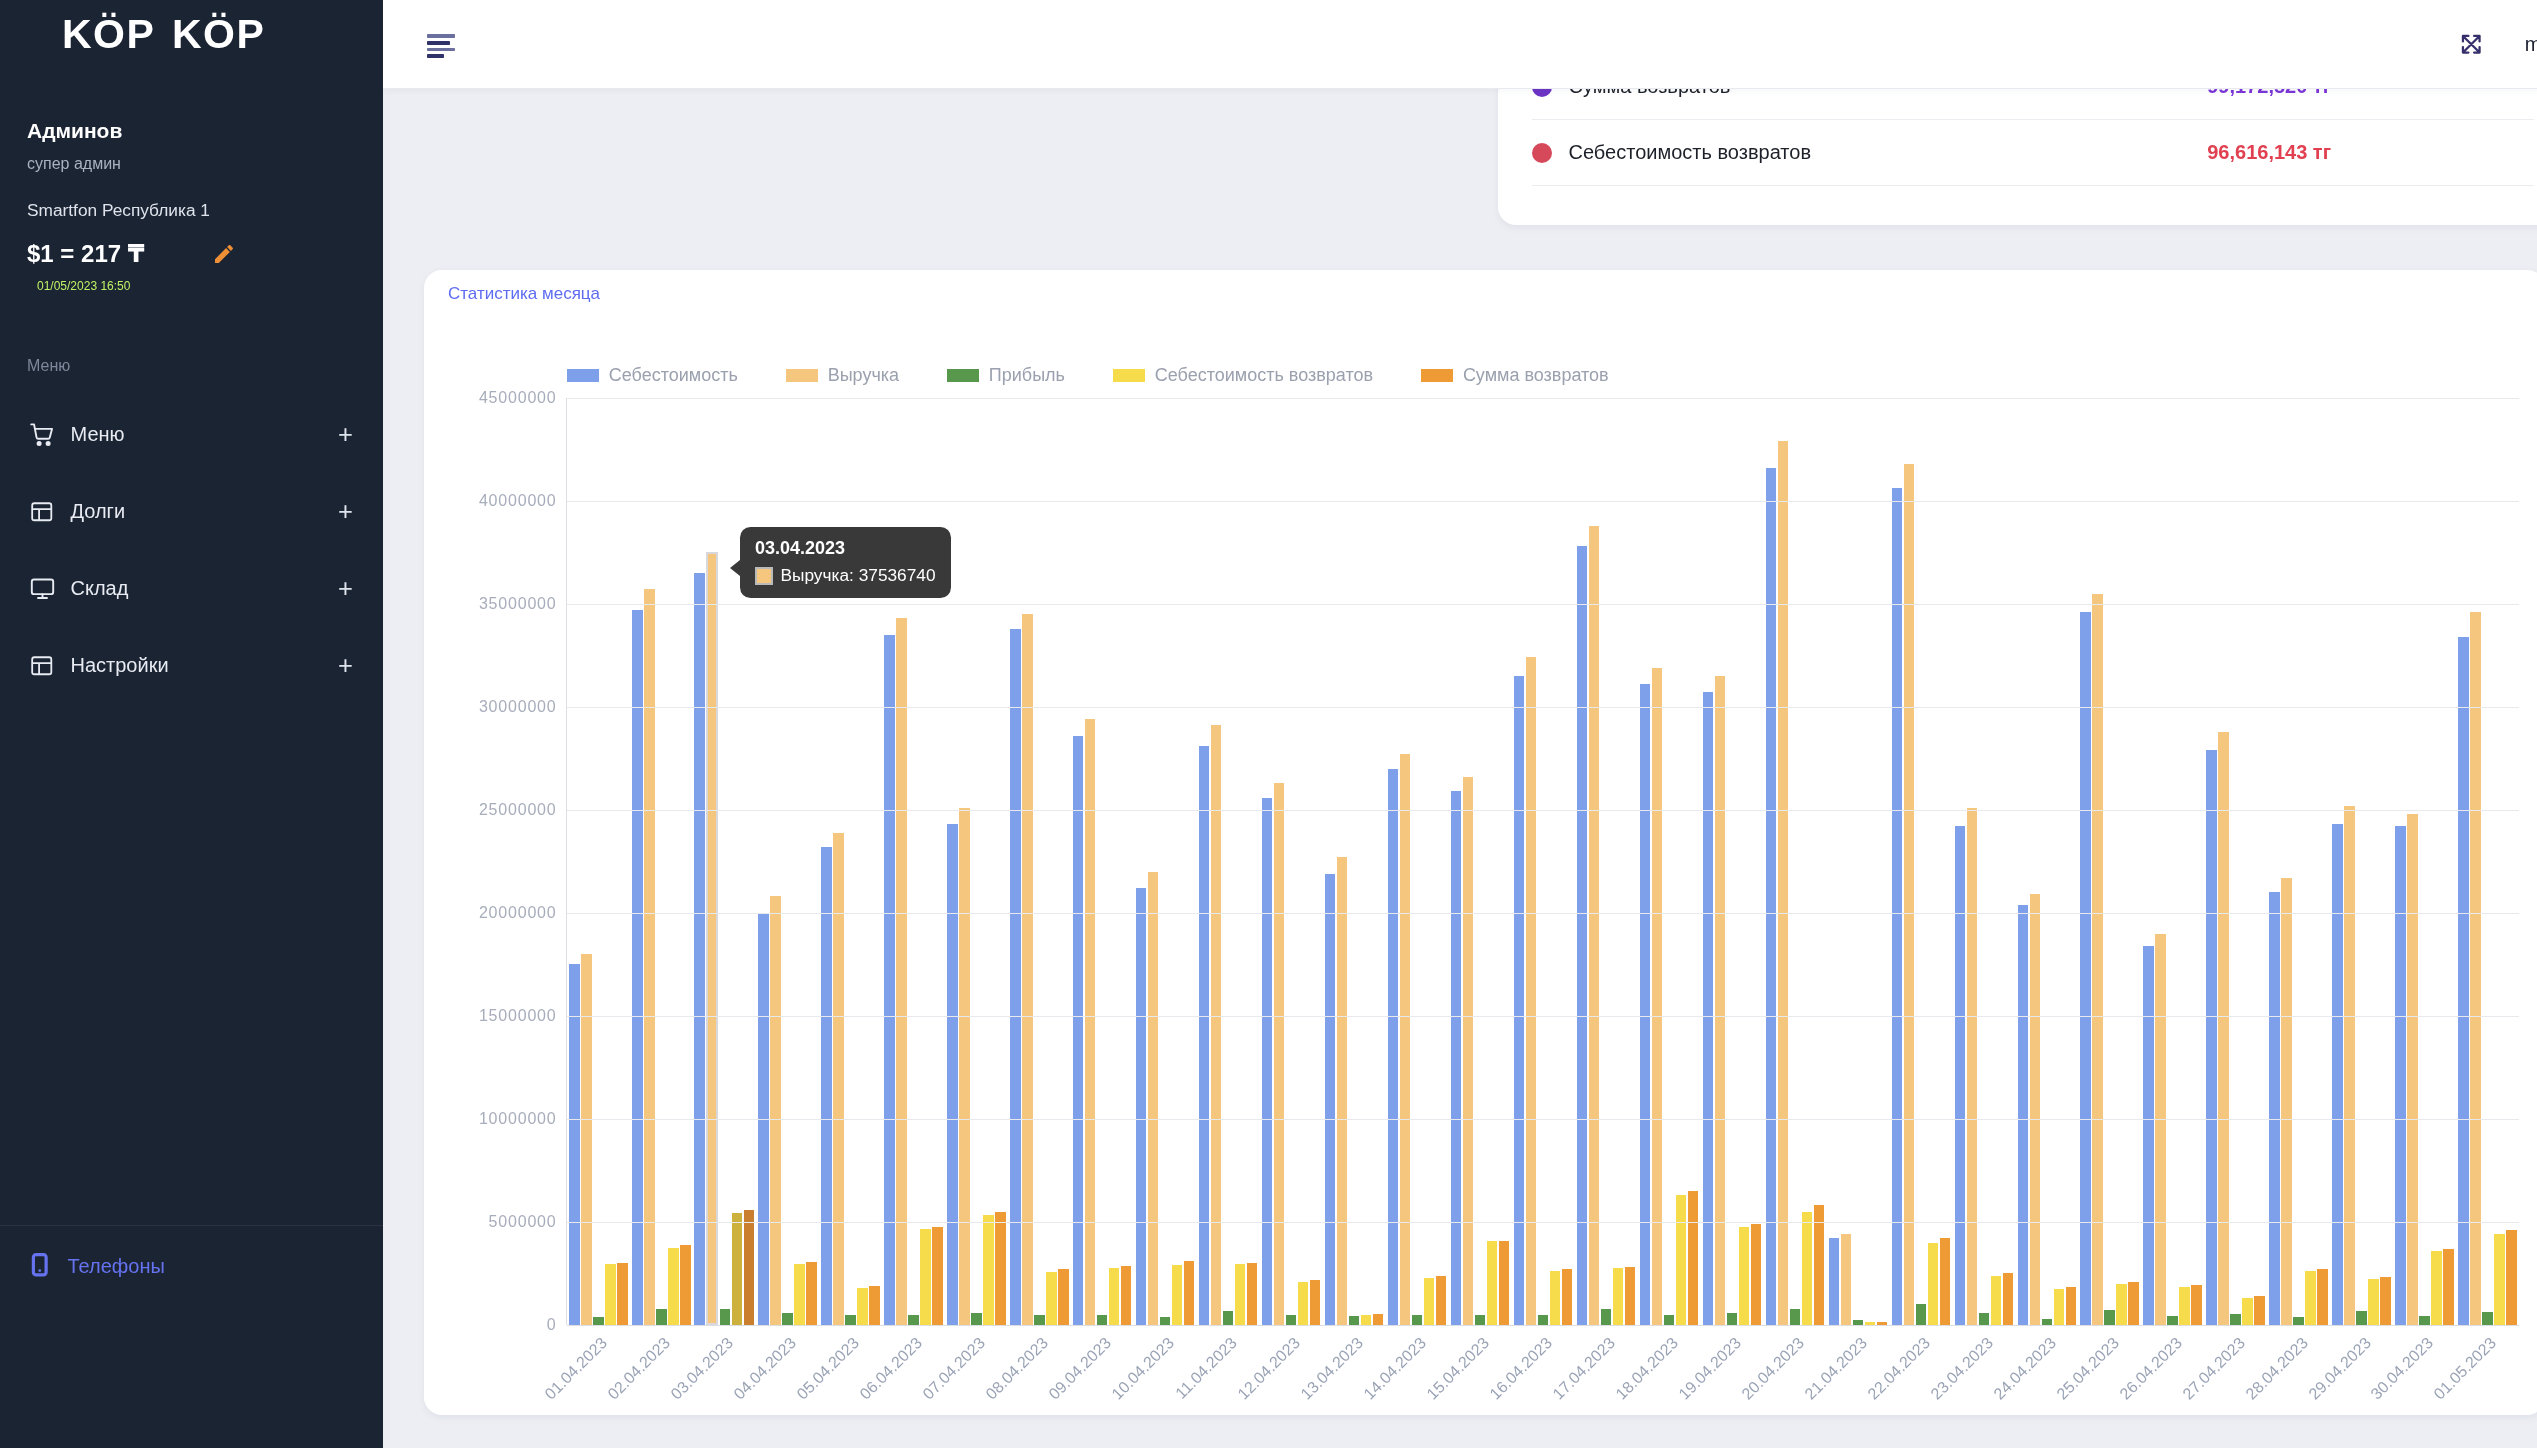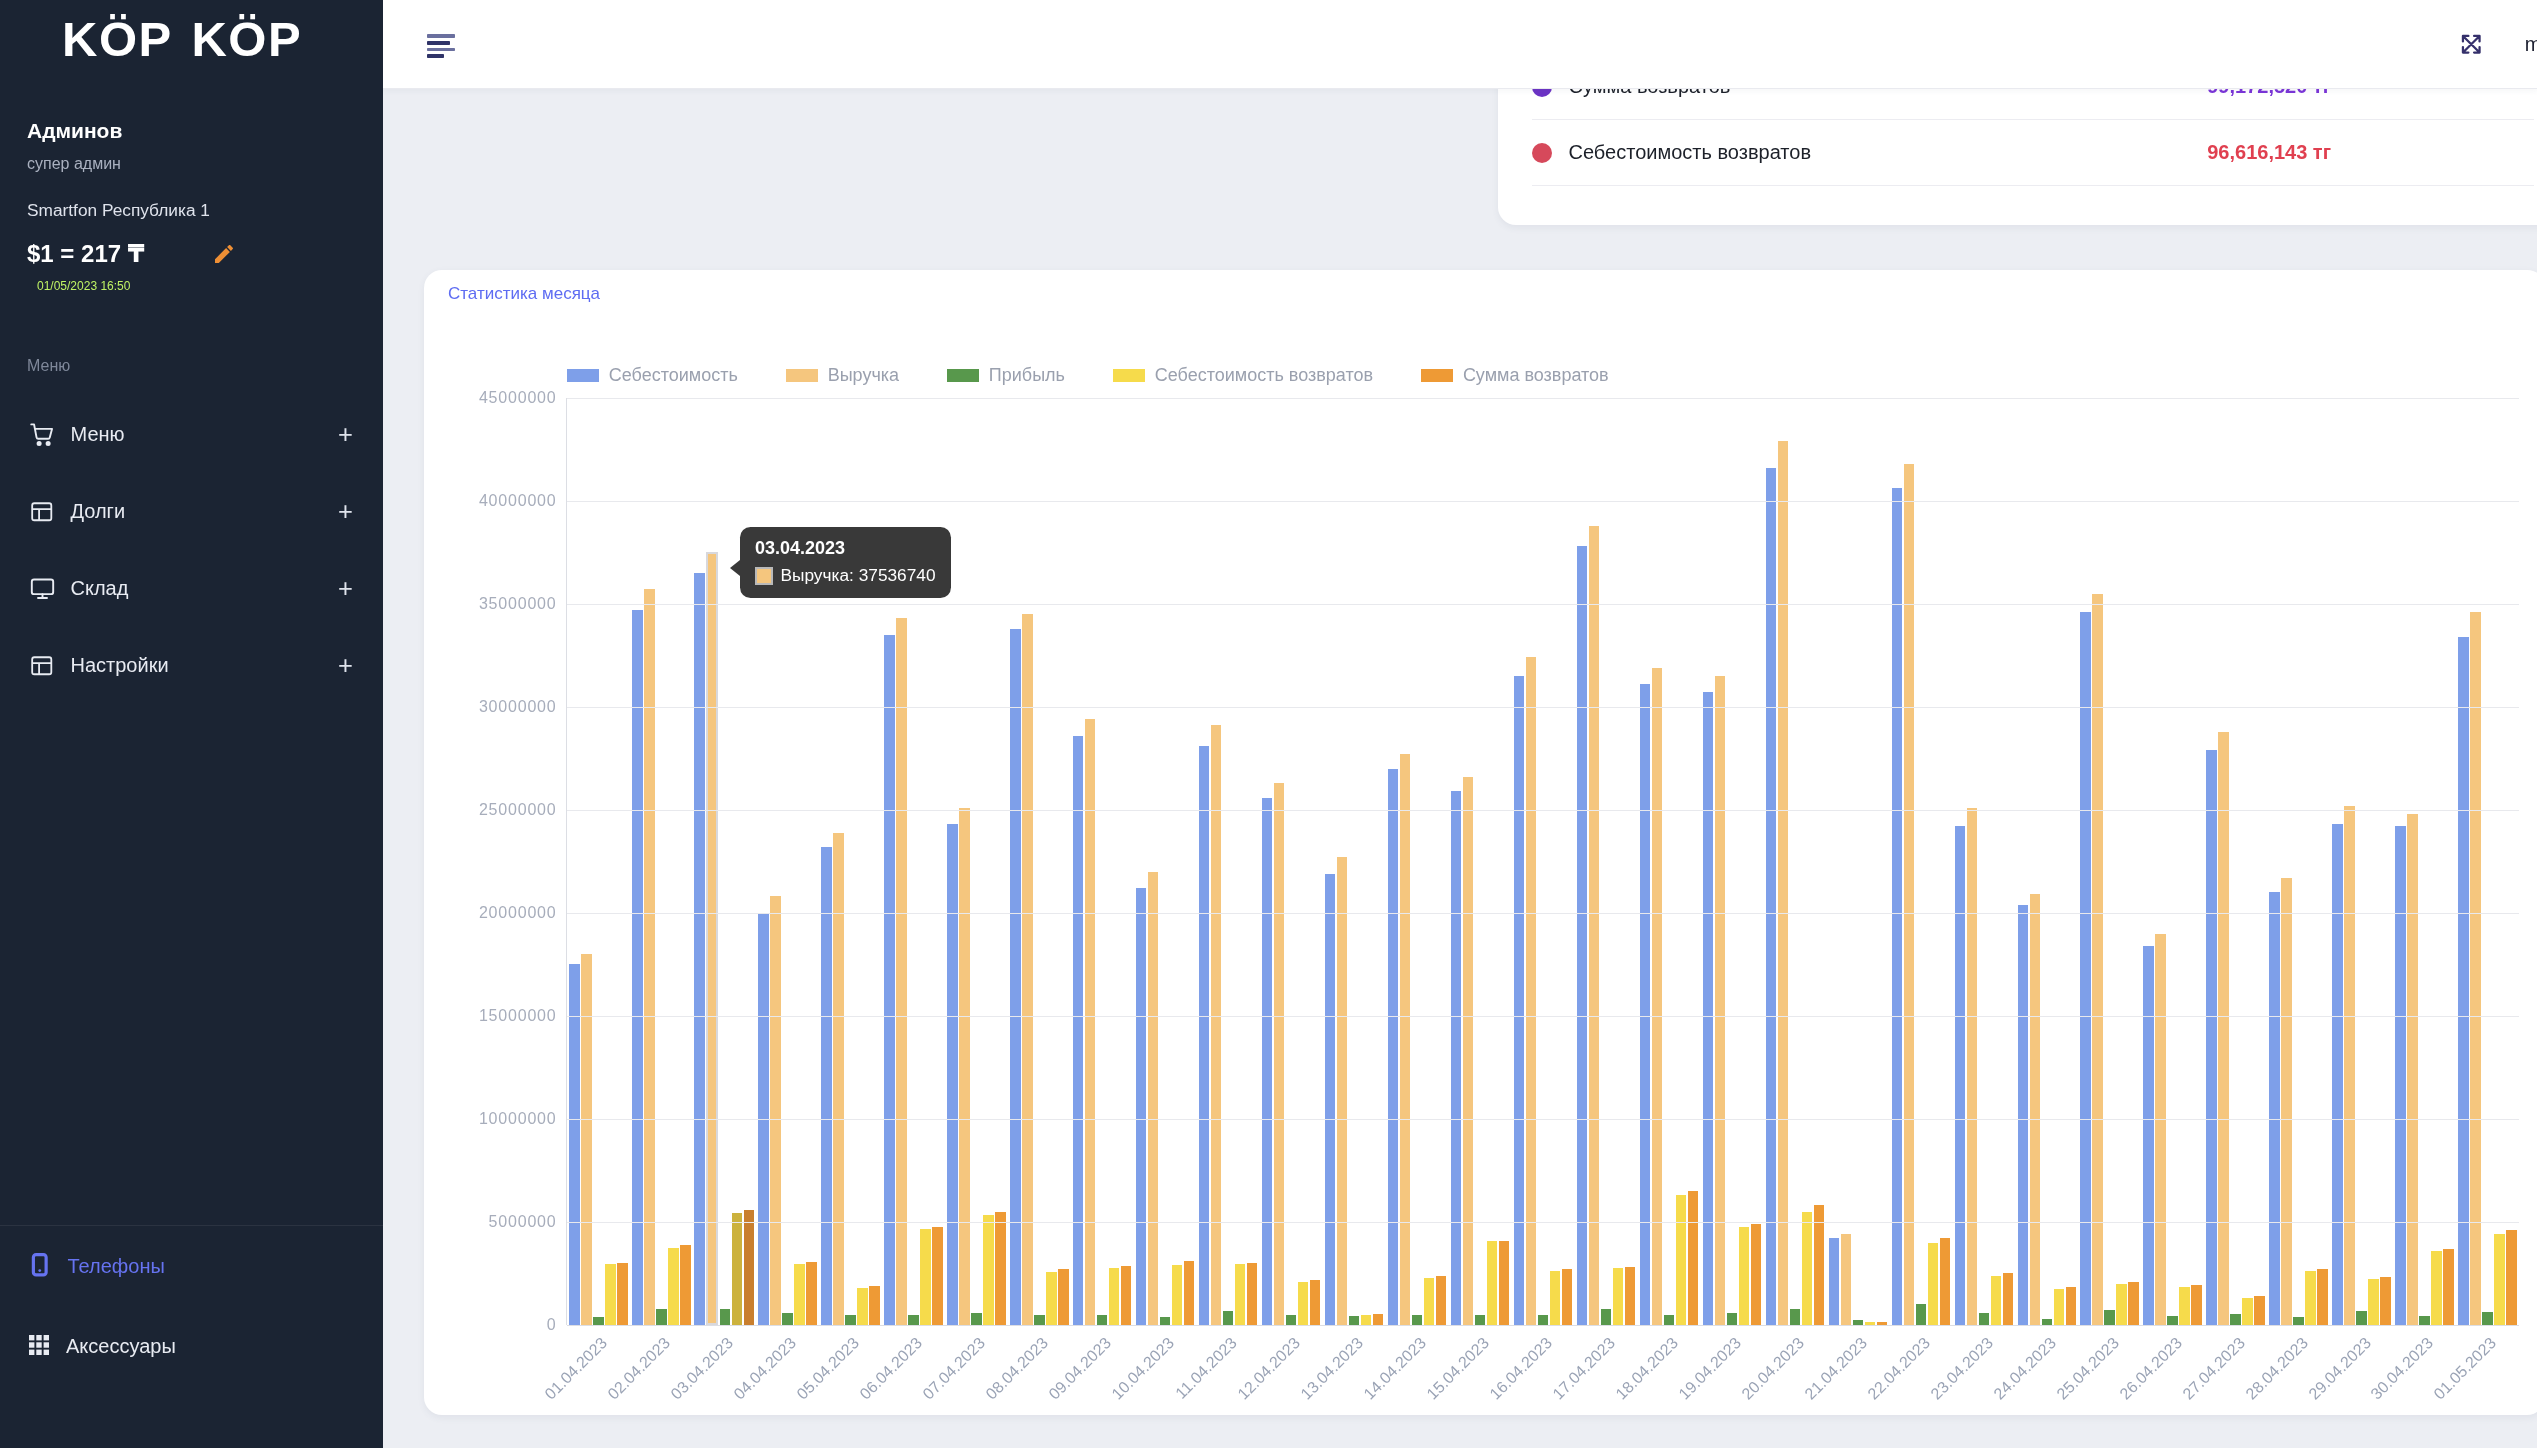--- a/index.html
+++ b/index.html
@@ -3,21 +3,21 @@
 <meta charset="utf-8">
 <style>
   * { margin:0; padding:0; box-sizing:border-box; }
   html,body { width:2538px; height:1449px; overflow:hidden; background:#eceef3;
     font-family:"Liberation Sans","DejaVu Sans",sans-serif; }
   body { position:relative; }
 
   
   .sidebar { position:absolute; left:0; top:0; width:383px; height:1449px;
     background:#1b2433; color:#e8ebf2; z-index:20; }
-  .logo { position:absolute; left:62px; top:10.5px; font-size:49px; font-weight:800;
+  .logo { position:absolute; left:62px; top:10.5px; font-size:41px; font-weight:800;
     letter-spacing:1.5px; color:#ffffff; word-spacing:4.5px; }
   .user-name { position:absolute; left:27px; top:119px; font-size:21px; font-weight:700; color:#fff; }
   .user-role { position:absolute; left:27px; top:155px; font-size:16px; color:#aab1c0; }
   .user-store { position:absolute; left:27px; top:200px; font-size:17.3px; color:#dfe3ec; }
   .rate-row { position:absolute; left:27px; top:240px; display:flex; align-items:center; gap:68px; }
   .rate { font-size:24px; font-weight:700; color:#fff; }
   .datetime { position:absolute; left:37px; top:279px; font-size:12px; color:#bef264; }
   .menu-label { position:absolute; left:27px; top:357px; font-size:16px; color:#7e8799; }
   .menu { position:absolute; left:0; top:396px; width:383px; }
   .menu-item { position:relative; height:77px; display:flex; align-items:center; padding:0 30px 0 27px; cursor:pointer; }
@@ -156,38 +156,20 @@
   <div class="bottom-block">
     <div class="bottom-item active">
       <span class="mi-icon">
         <svg width="25.5" height="25.5" viewBox="0 0 24 24" fill="none" stroke="#6673f0" stroke-width="3" stroke-linejoin="round">
             <rect x="6" y="2.5" width="12" height="19" rx="2.5"></rect>
             <circle cx="12" cy="17.5" r="1.3" fill="#6673f0" stroke="none"></circle>
           </svg>
       </span>
       <span class="mi-label">Телефоны</span>
     </div>
-    <div class="bottom-item">
-      <span class="mi-icon">
-        <svg width="24" height="24" viewBox="0 0 24 24">
-            <g fill="#e8ebf2">
-              <rect x="2" y="2" width="5.4" height="5.4"></rect>
-              <rect x="9.3" y="2" width="5.4" height="5.4"></rect>
-              <rect x="16.6" y="2" width="5.4" height="5.4"></rect>
-              <rect x="2" y="9.3" width="5.4" height="5.4"></rect>
-              <rect x="9.3" y="9.3" width="5.4" height="5.4"></rect>
-              <rect x="16.6" y="9.3" width="5.4" height="5.4"></rect>
-              <rect x="2" y="16.6" width="5.4" height="5.4"></rect>
-              <rect x="9.3" y="16.6" width="5.4" height="5.4"></rect>
-              <rect x="16.6" y="16.6" width="5.4" height="5.4"></rect>
-            </g>
-          </svg>
-      </span>
-      <span class="mi-label">Аксессуары</span>
-    </div>
   </div>
 
 </div>
 
 <div class="header">
   <div class="hamburger">
       <i></i>
       <i></i>
       <i></i>
       <i></i>

